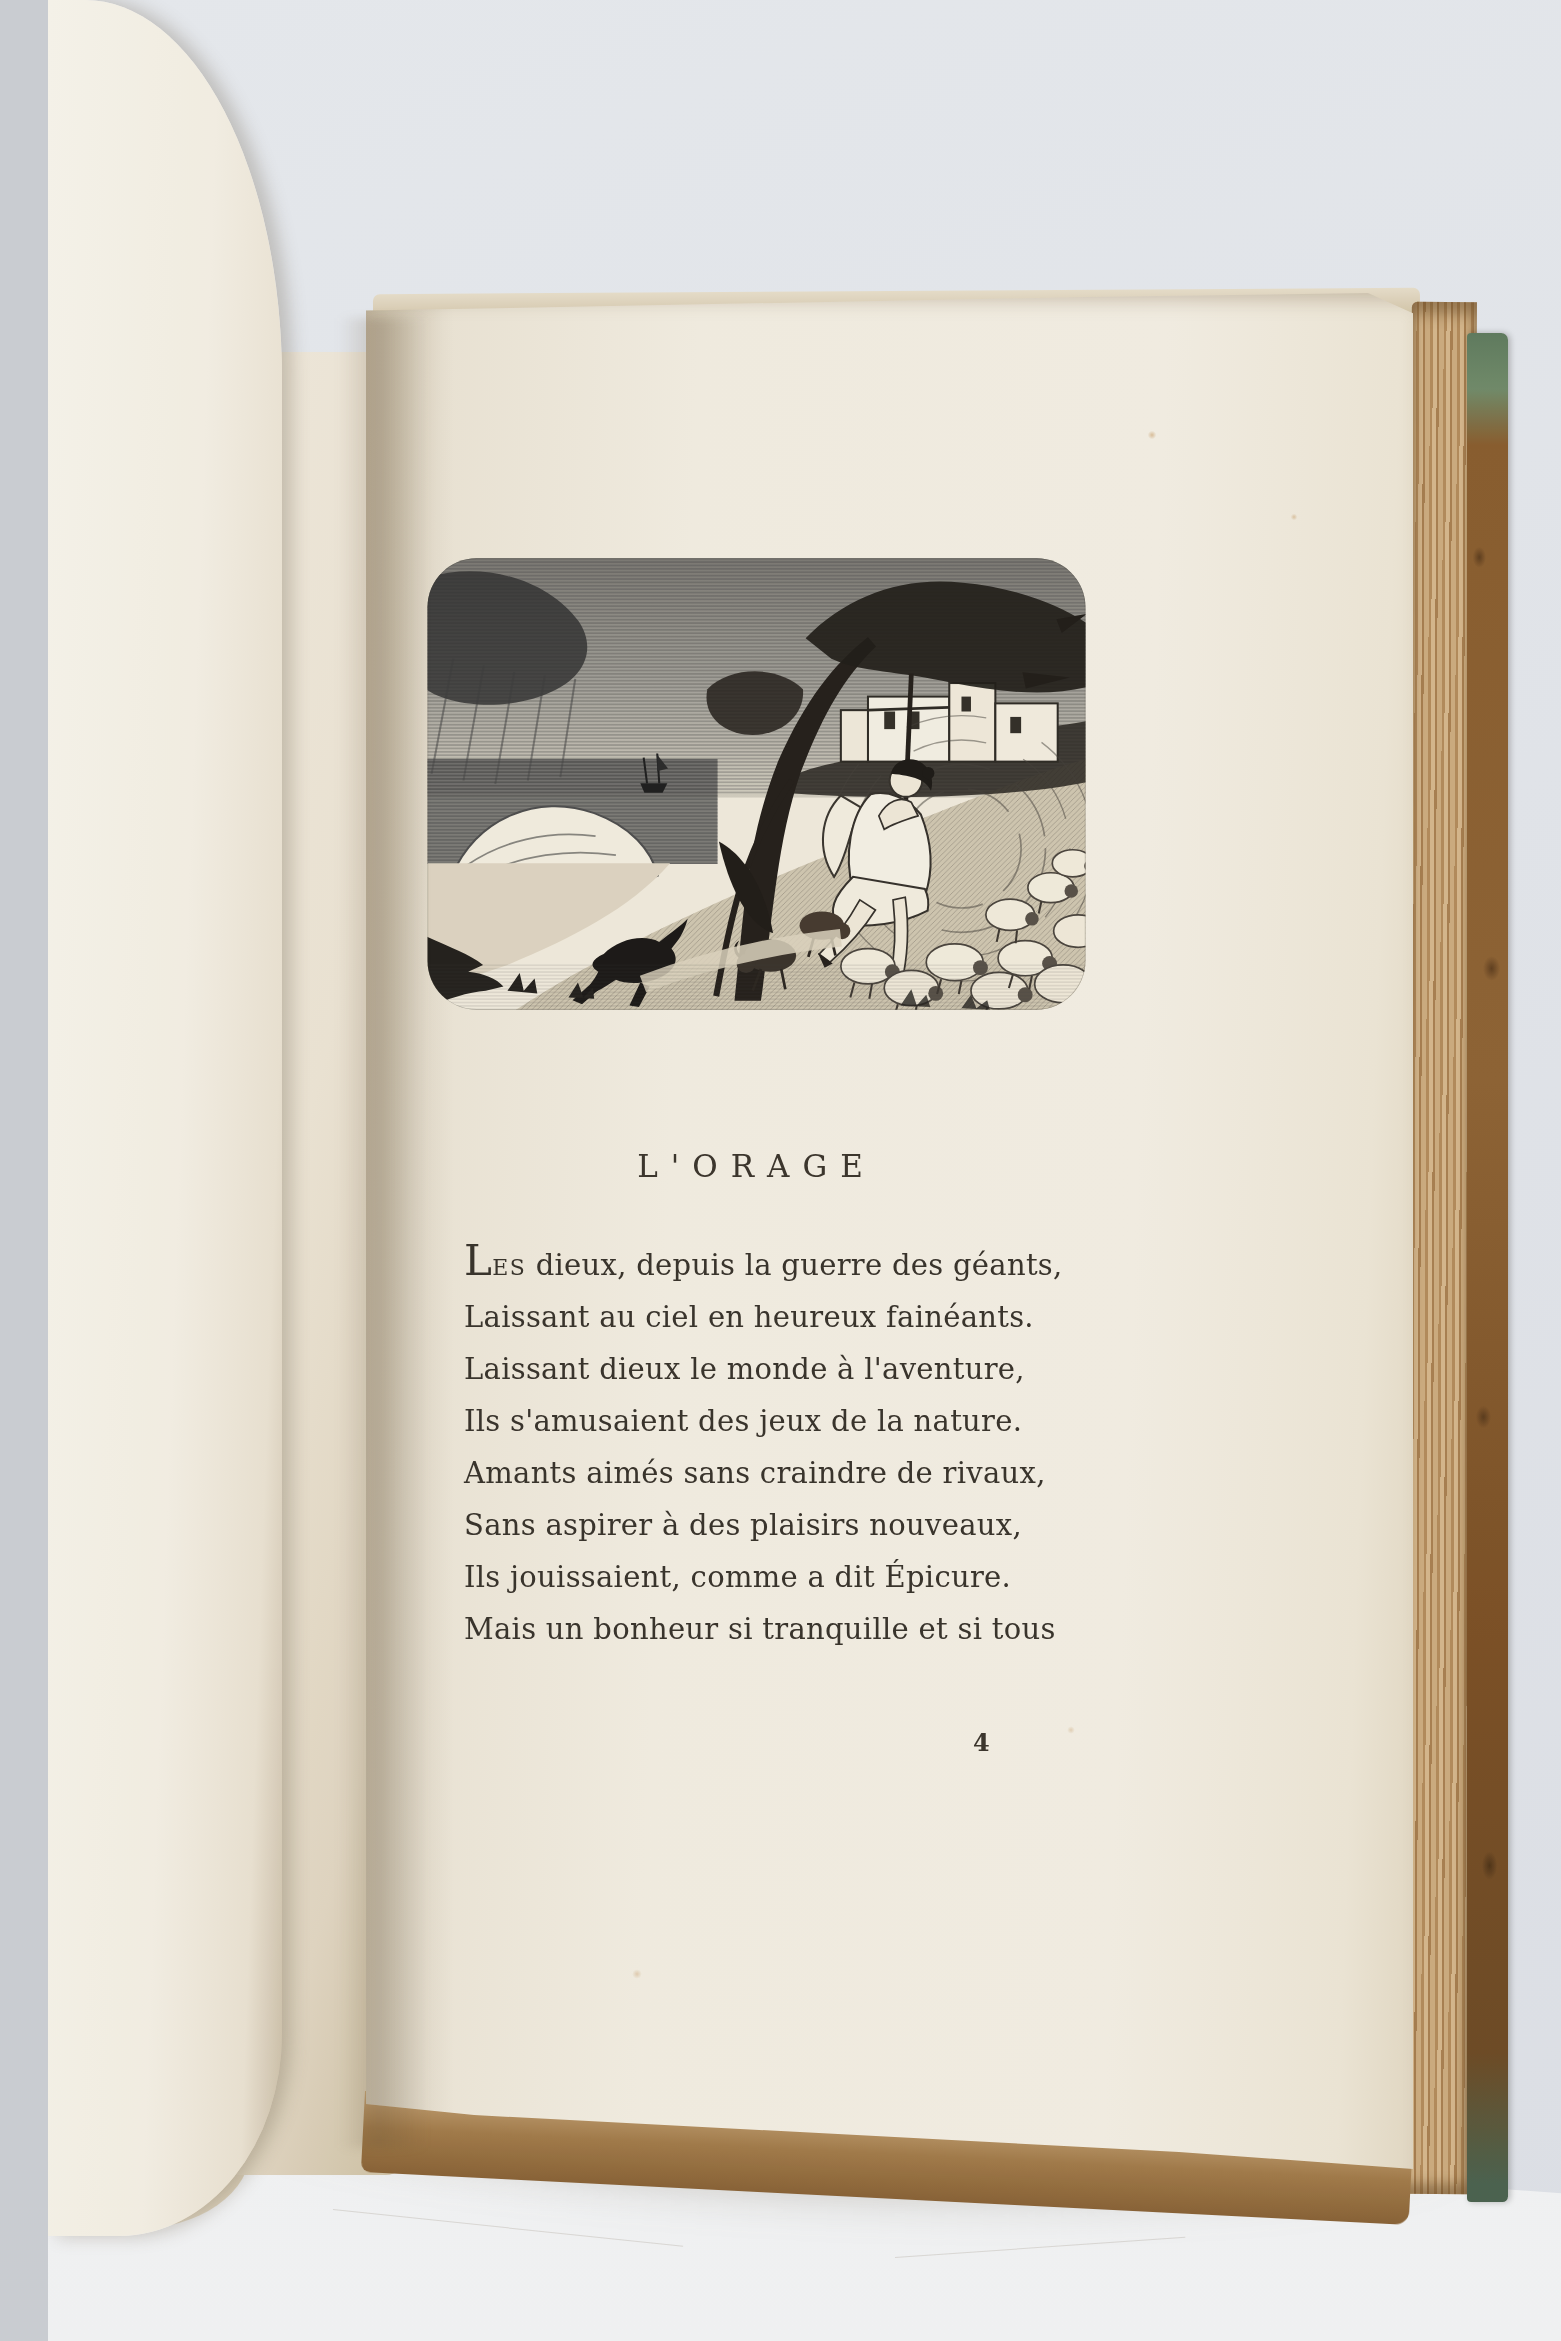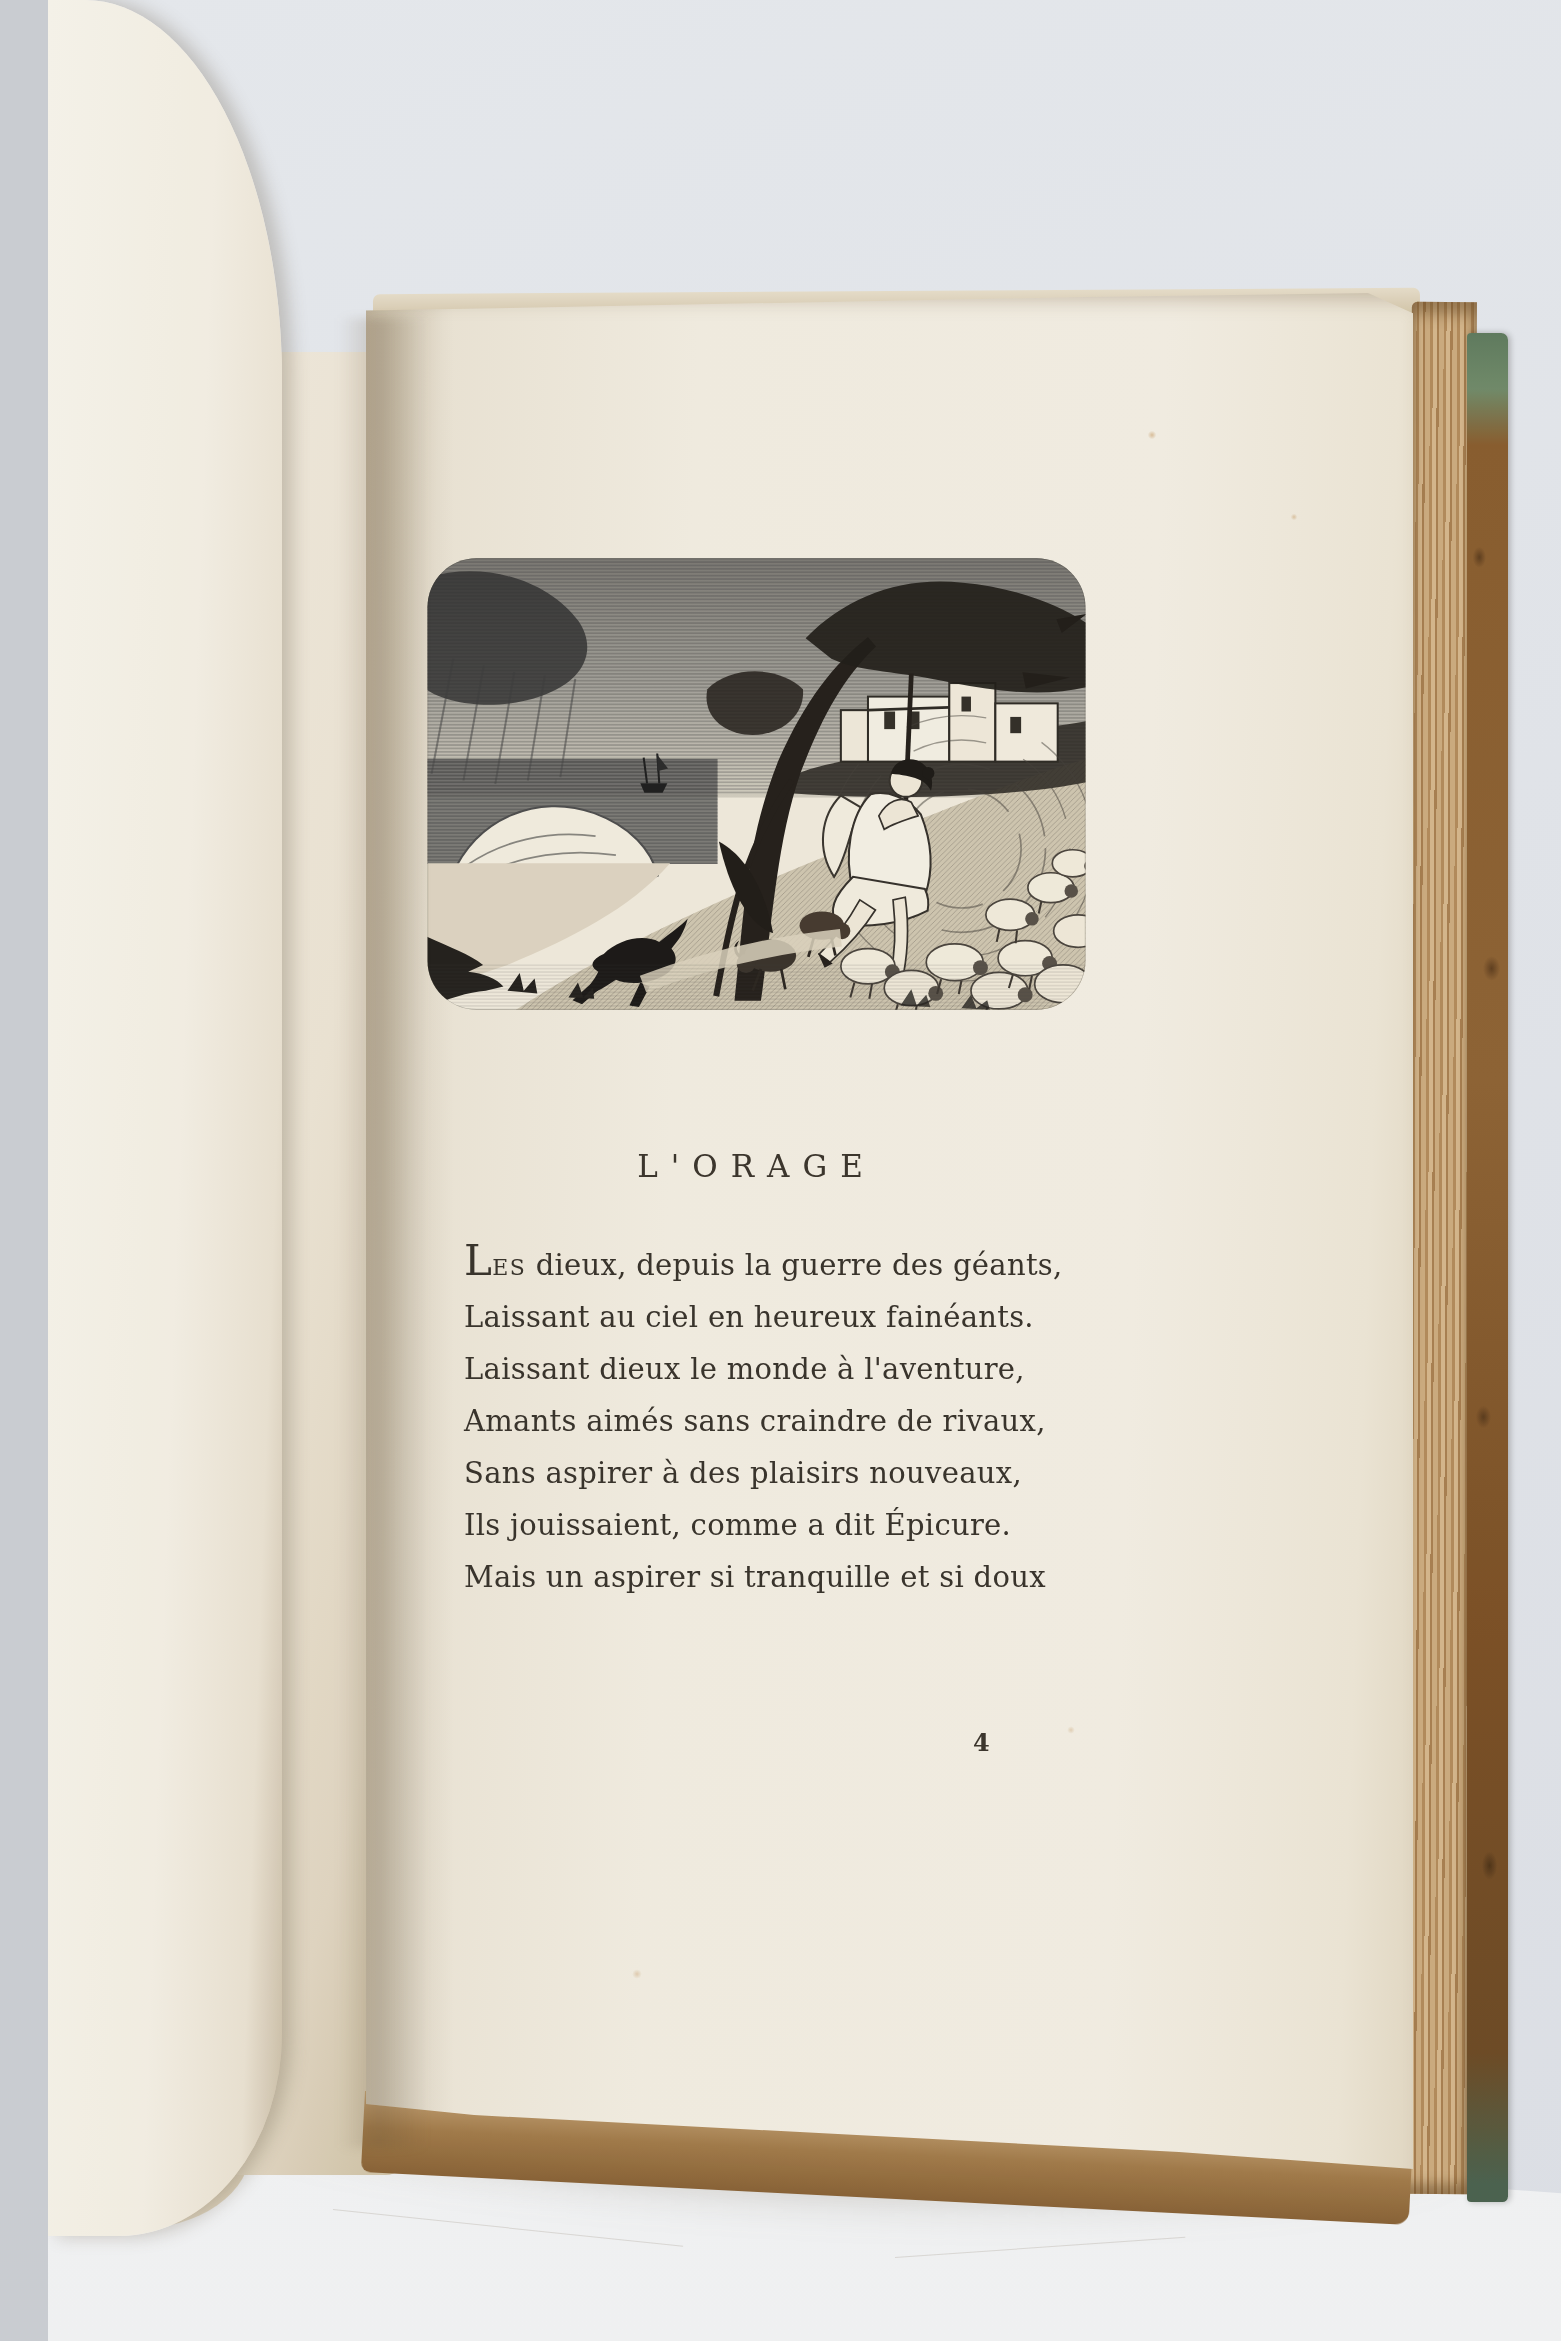--- a/index.html
+++ b/index.html
@@ -272,24 +272,25 @@
         <rect x="2" y="2" width="971" height="666" rx="72" fill="none" stroke="#39342b" stroke-width="2" opacity=".3"></rect>
       </g>
     </svg>
 
     <div class="page-title">L'ORAGE</div>
 
     <div class="poem">
       <div class="pline"><span class="cap">L</span><span class="smallcaps">es</span><span> dieux, depuis la guerre des géants,</span></div>
       <div class="pline">Laissant au ciel en heureux fainéants.</div>
       <div class="pline">Laissant dieux le monde à l'aventure,</div>
+      <div class="pline">Ils s'amusaient des jeux de la nature.</div>
       <div class="pline">Amants aimés sans craindre de rivaux,</div>
       <div class="pline">Sans aspirer à des plaisirs nouveaux,</div>
       <div class="pline">Ils jouissaient, comme a dit Épicure.</div>
-      <div class="pline">Mais un aspirer si tranquille et si doux</div>
+      <div class="pline">Mais un bonheur si tranquille et si tous</div>
     </div>
 
     <div class="signature">4</div>
   </div>
 
   <div class="gutter-shadow"></div>
 </div>
 
 
 </body></html>

